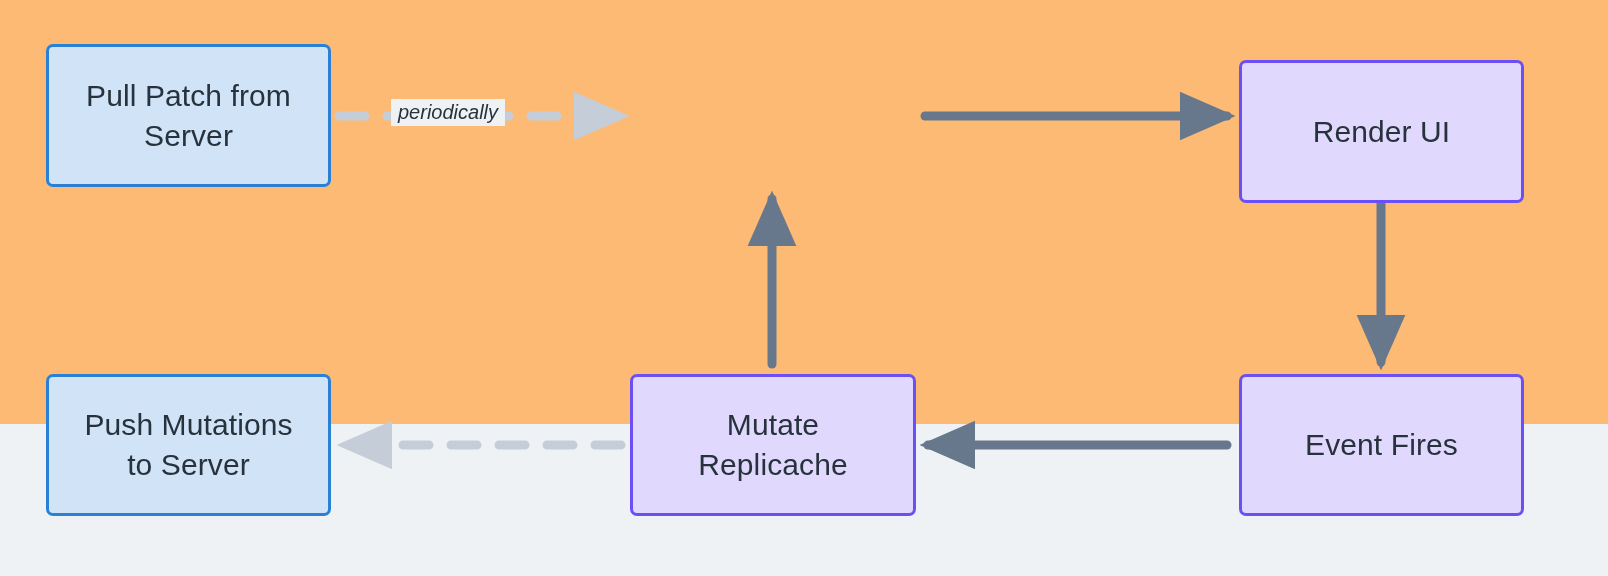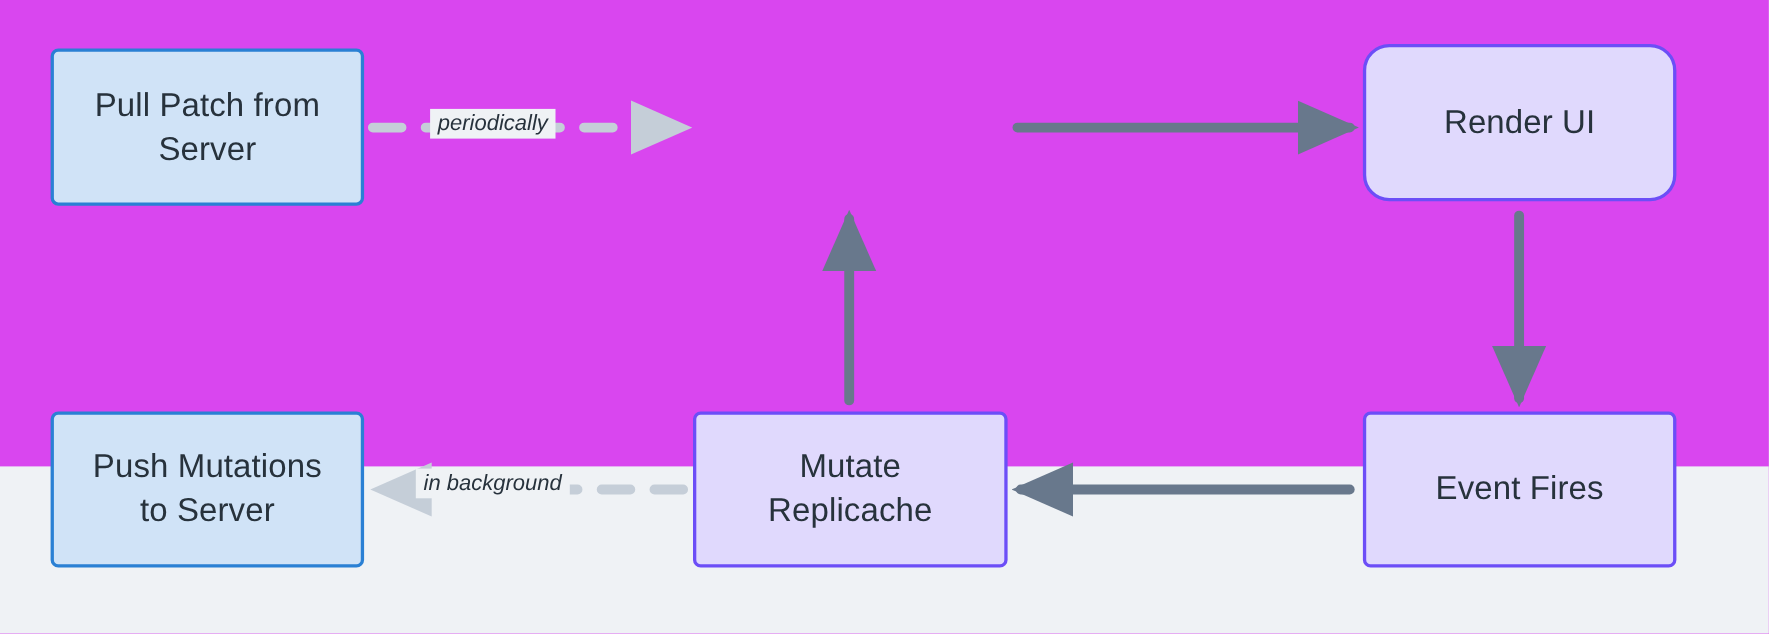--- a/index.html
+++ b/index.html
@@ -11,21 +11,21 @@
     width: 1608px;
     height: 576px;
     background: #eff2f5;
     font-family: "Liberation Sans", sans-serif;
     overflow: hidden;
   }
   #diagram {
     position: relative;
     width: 1608px;
     height: 424px;
-    background: #d946ef;
+    background: #fdba74;
   }
   svg.edge-layer {
     position: absolute;
     left: 0;
     top: 0;
     width: 1608px;
     height: 576px;
     pointer-events: none;
   }
   .node {
@@ -61,21 +61,21 @@
     color: #27323c;
     background: #eff2f5;
     padding: 1px 7px;
     white-space: nowrap;
     line-height: 1.25;
     font-style: italic;
   }
   
   #node-pull      { left: 46px;   top: 44px;  width: 285px; height: 143px; }
   #node-sub       { left: 630px;  top: 44px;  width: 286px; height: 143px; }
-  #node-render    { left: 1239px; top: 40px;  width: 285px; height: 143px; border-radius: 24px; }
+  #node-render    { left: 1239px; top: 60px;  width: 285px; height: 143px; }
   #node-push      { left: 46px;   top: 374px; width: 285px; height: 142px; }
   #node-mutate    { left: 630px;  top: 374px; width: 286px; height: 142px; }
   #node-event     { left: 1239px; top: 374px; width: 285px; height: 142px; justify-content: flex-end; }
   
   #label-periodically { left: 391px; top: 99px; }
   #label-background   { left: 378px; top: 426px; }
 </style>
 </head>
 <body>
 
@@ -135,15 +135,14 @@
     <span class="node-label">Push Mutations
 to Server</span>
   </div>
 
   <div class="node purple" id="node-event">
     <span class="node-label">Event Fires</span>
   </div>
 
   <div class="edge-label" id="label-periodically">periodically</div>
 
-  <div class="edge-label" id="label-background">in background</div>
 
 </div>
 
 </body></html>

